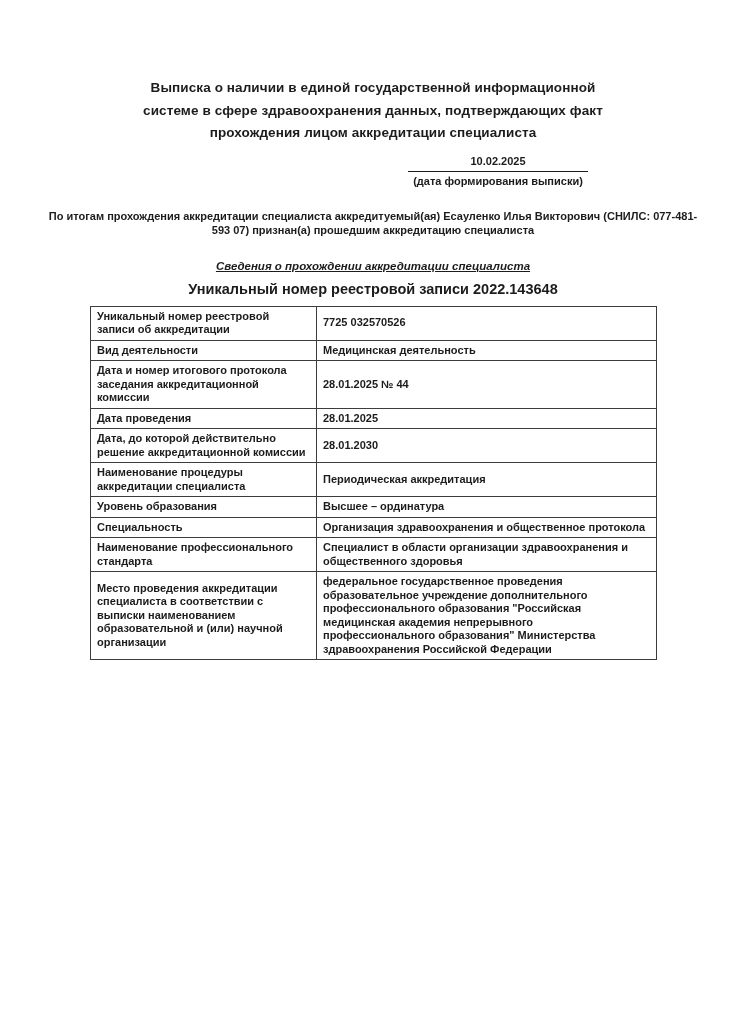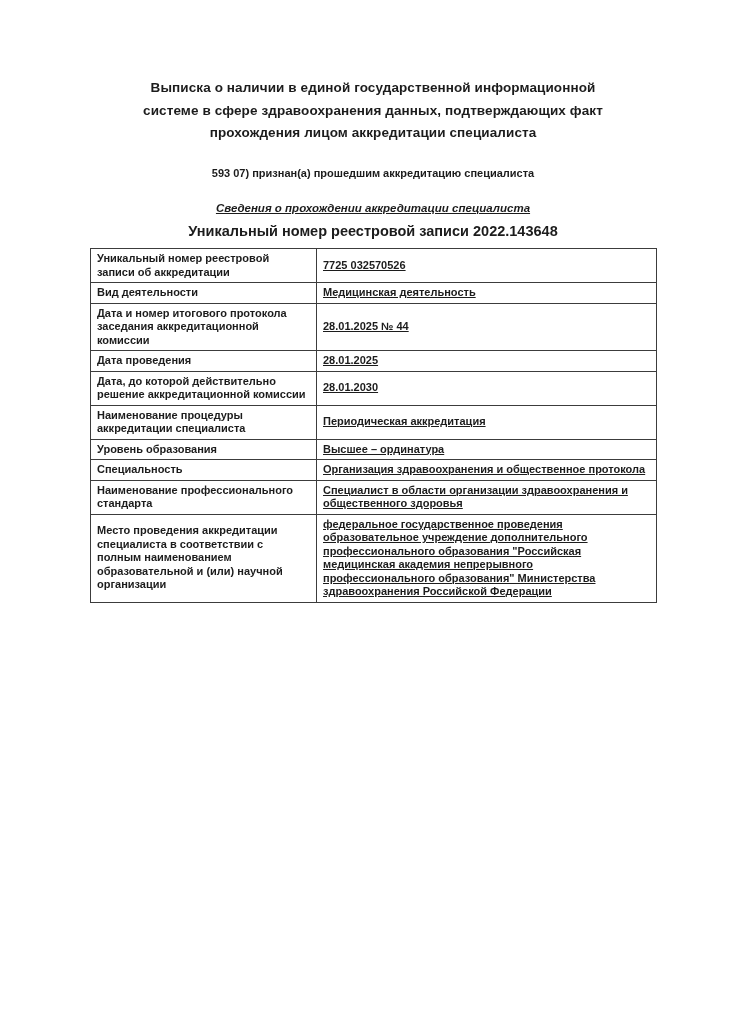--- a/index.html
+++ b/index.html
@@ -63,35 +63,40 @@
   }
   table.acc-table td {
     border: 1.5px solid #3c3c3c;
     font-size: 11px;
     line-height: 13.5px;
     vertical-align: middle;
     padding: 3px 8px 3px 6px;
     word-wrap: break-word;
   }
   td.cell-label { width: 226px; }
-  td.cell-value { width: 340px; padding-left: 8px; text-decoration: underline; }
+  td.cell-value { width: 340px; padding-left: 8px; }
 </style>
 </head>
 <body>
 
 <div class="page">
 
   <div class="doc-title">
     <div>Выписка о наличии в единой государственной информационной</div>
     <div>системе в сфере здравоохранения данных, подтверждающих факт</div>
     <div>прохождения лицом аккредитации специалиста</div>
   </div>
 
+  <div class="date-block">
+    <div class="date-value">10.02.2025</div>
+    <div class="date-caption">(дата формирования выписки)</div>
+  </div>
 
   <div class="intro">
+    <div>По итогам прохождения аккредитации специалиста аккредитуемый(ая) Есауленко Илья Викторович (СНИЛС: 077-481-</div>
     <div>593 07) признан(а) прошедшим аккредитацию специалиста</div>
   </div>
 
   <div class="section-heading">
     <span class="u">Сведения о прохождении аккредитации специалиста</span>
   </div>
 
   <div class="record-heading">Уникальный номер реестровой записи 2022.143648</div>
 
   <table class="acc-table">
@@ -126,19 +131,19 @@
       </tr>
       <tr>
         <td class="cell-label">Специальность</td>
         <td class="cell-value">Организация здравоохранения и общественное протокола</td>
       </tr>
       <tr>
         <td class="cell-label">Наименование профессионального стандарта</td>
         <td class="cell-value">Специалист в области организации здравоохранения и общественного здоровья</td>
       </tr>
       <tr>
-        <td class="cell-label">Место проведения аккредитации специалиста в соответствии с полным наименованием образовательной и (или) научной организации</td>
+        <td class="cell-label">Место проведения аккредитации специалиста в соответствии с выписки наименованием образовательной и (или) научной организации</td>
         <td class="cell-value">федеральное государственное проведения образовательное учреждение дополнительного профессионального образования "Российская медицинская академия непрерывного профессионального образования" Министерства здравоохранения Российской Федерации</td>
       </tr>
     </tbody>
   </table>
 
 </div>
 
 </body></html>

